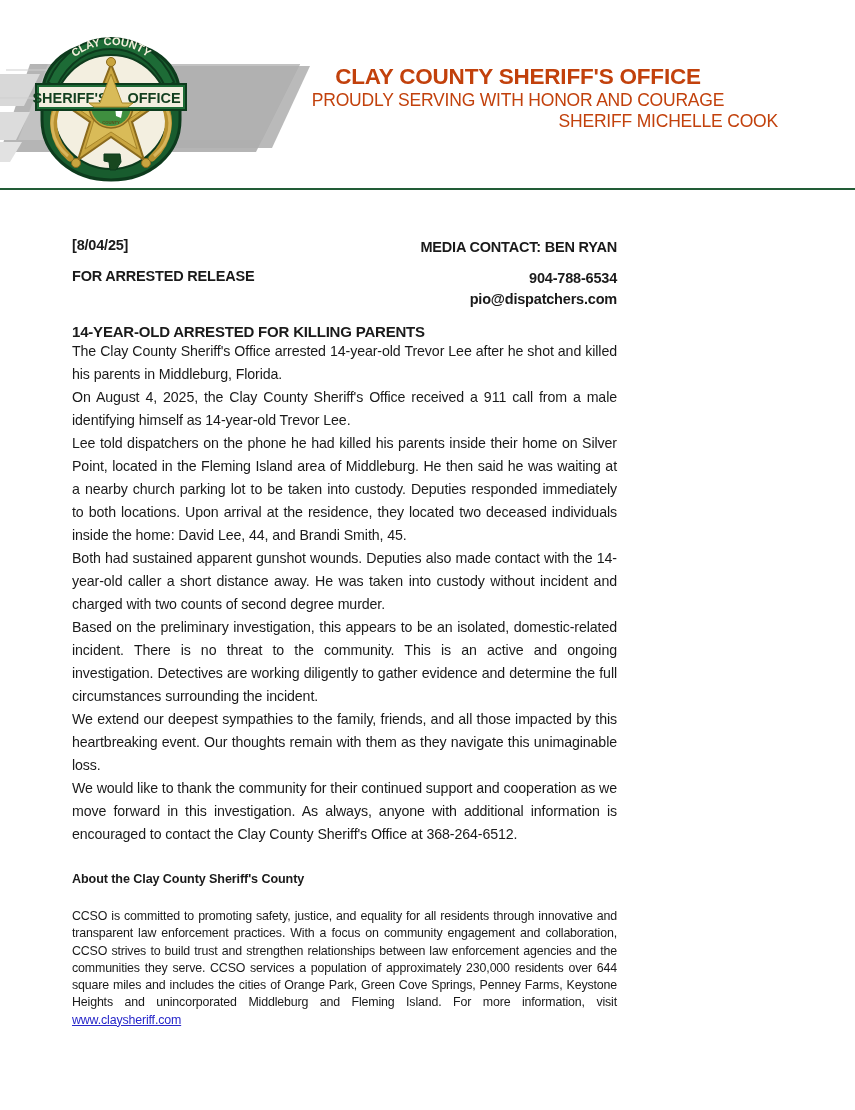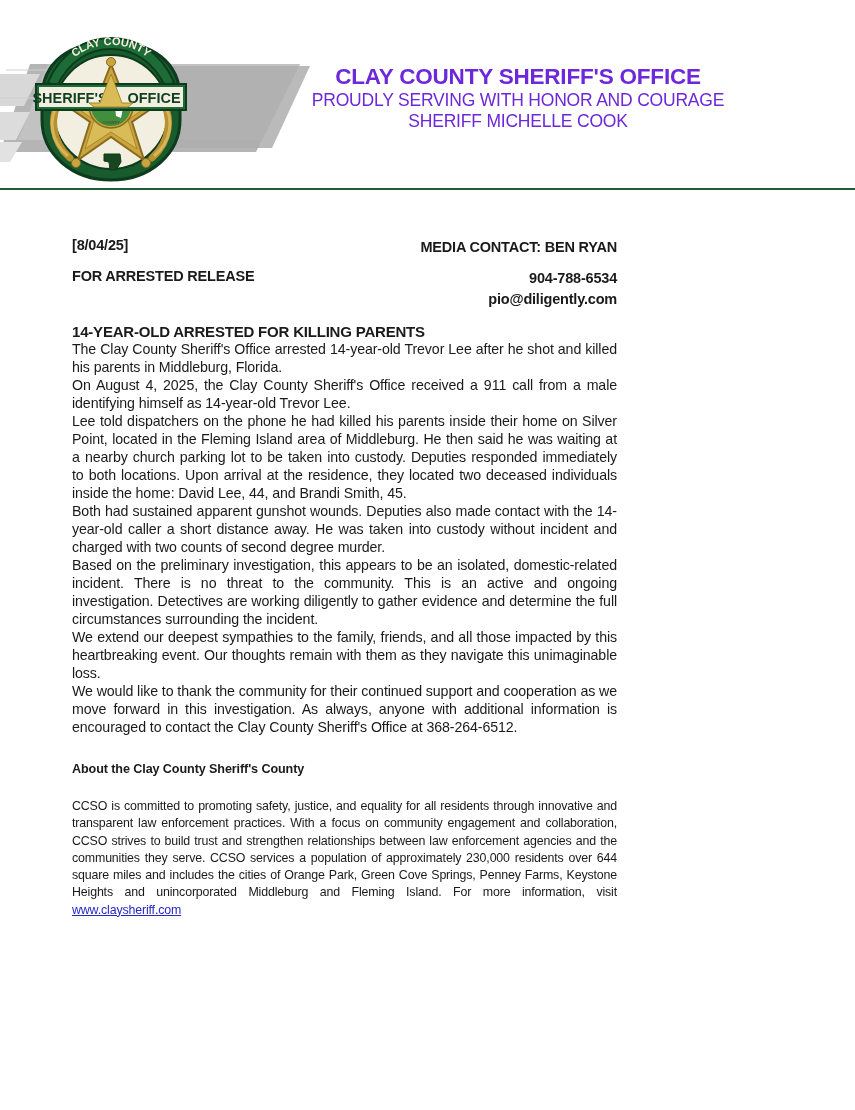--- a/index.html
+++ b/index.html
@@ -40,21 +40,21 @@
     height: 150px;
   }
   .badge-svg { display: block; }
 
   .lh-text {
     position: absolute;
     left: 258px;
     top: 64px;
     width: 520px;
     text-align: center;
-    color: #6d28d9;
+    color: #c2410c;
   }
   .lh-title {
     font-size: 22.5px;
     font-weight: bold;
     letter-spacing: -0.2px;
     line-height: 1.12;
     white-space: nowrap;
   }
   .lh-sub1 {
     font-size: 17.5px;
@@ -62,20 +62,21 @@
     letter-spacing: -0.2px;
     white-space: nowrap;
     margin-top: 1px;
   }
   .lh-sub2 {
     font-size: 17.5px;
     line-height: 1.16;
     letter-spacing: -0.2px;
     white-space: nowrap;
     margin-top: 1px;
+    text-align: right;
   }
   .lh-rule {
     position: absolute;
     left: 0;
     top: 188px;
     width: 855px;
     height: 2px;
     background: #225c36;
   }
 
@@ -125,21 +126,21 @@
   .headline {
     text-align: left;
     font-size: 15px;
     font-weight: bold;
     letter-spacing: -0.2px;
     margin-top: 12px;
   }
 
   p.body-para {
     font-size: 14.2px;
-    line-height: 18px;
+    line-height: 23px;
     text-align: justify;
     margin: 0;
     letter-spacing: -0.1px;
     color: #1a1a1a;
   }
   .gap-26 { margin-top: 26px; }
 
   .about-head {
     font-size: 12.6px;
     font-weight: bold;
@@ -246,21 +247,21 @@
 </div>
 
 <div class="doc">
 
   <div class="meta-row">
     <div class="meta-left-date">[8/04/25]</div>
     <div class="meta-left-release">FOR ARRESTED RELEASE</div>
     <div class="meta-right">
       <div>MEDIA CONTACT: BEN RYAN</div>
       <div class="mc-line2">904-788-6534</div>
-      <div>pio@diligently.com</div>
+      <div>pio@dispatchers.com</div>
     </div>
   </div>
 
   <div class="headline">14-YEAR-OLD ARRESTED FOR KILLING PARENTS</div>
 
   <p class="body-para gap-26">The Clay County Sheriff's Office arrested 14-year-old Trevor Lee after he shot and killed his parents in Middleburg, Florida.</p>
   <p class="body-para gap-26">On August 4, 2025, the Clay County Sheriff's Office received a 911 call from a male identifying himself as 14-year-old Trevor Lee.</p>
   <p class="body-para gap-26">Lee told dispatchers on the phone he had killed his parents inside their home on Silver Point, located in the Fleming Island area of Middleburg. He then said he was waiting at a nearby church parking lot to be taken into custody. Deputies responded immediately to both locations. Upon arrival at the residence, they located two deceased individuals inside the home: David Lee, 44, and Brandi Smith, 45.</p>
   <p class="body-para gap-26">Both had sustained apparent gunshot wounds. Deputies also made contact with the 14-year-old caller a short distance away. He was taken into custody without incident and charged with two counts of second degree murder.</p>
   <p class="body-para gap-26">Based on the preliminary investigation, this appears to be an isolated, domestic-related incident. There is no threat to the community. This is an active and ongoing investigation. Detectives are working diligently to gather evidence and determine the full circumstances surrounding the incident.</p>

